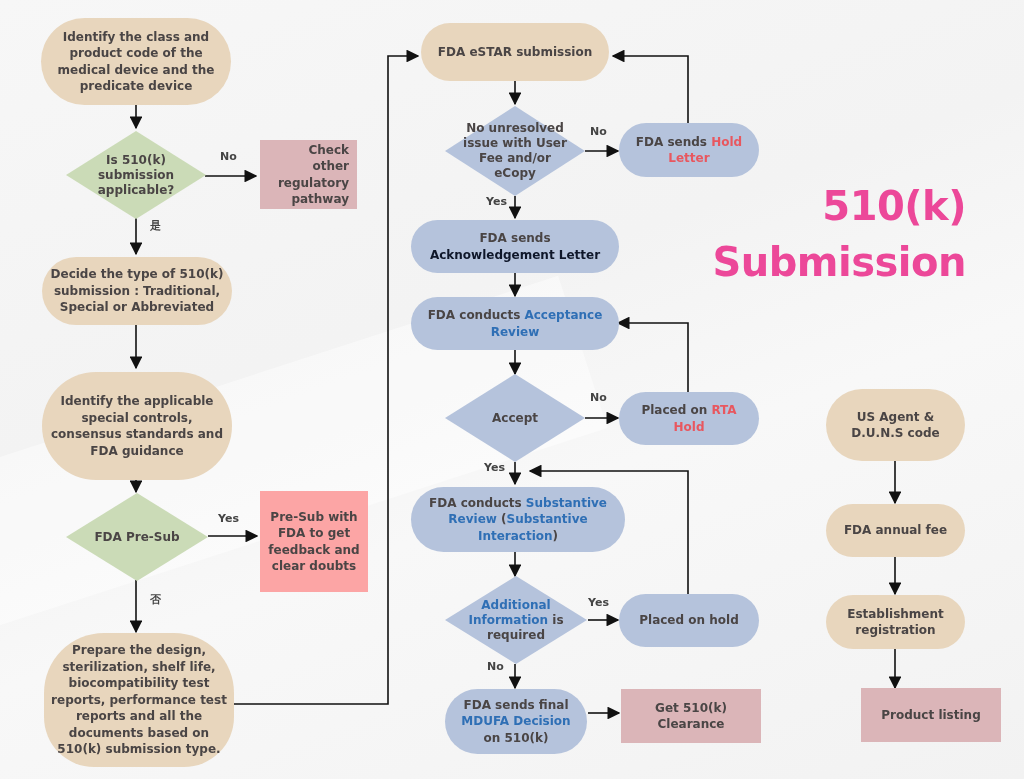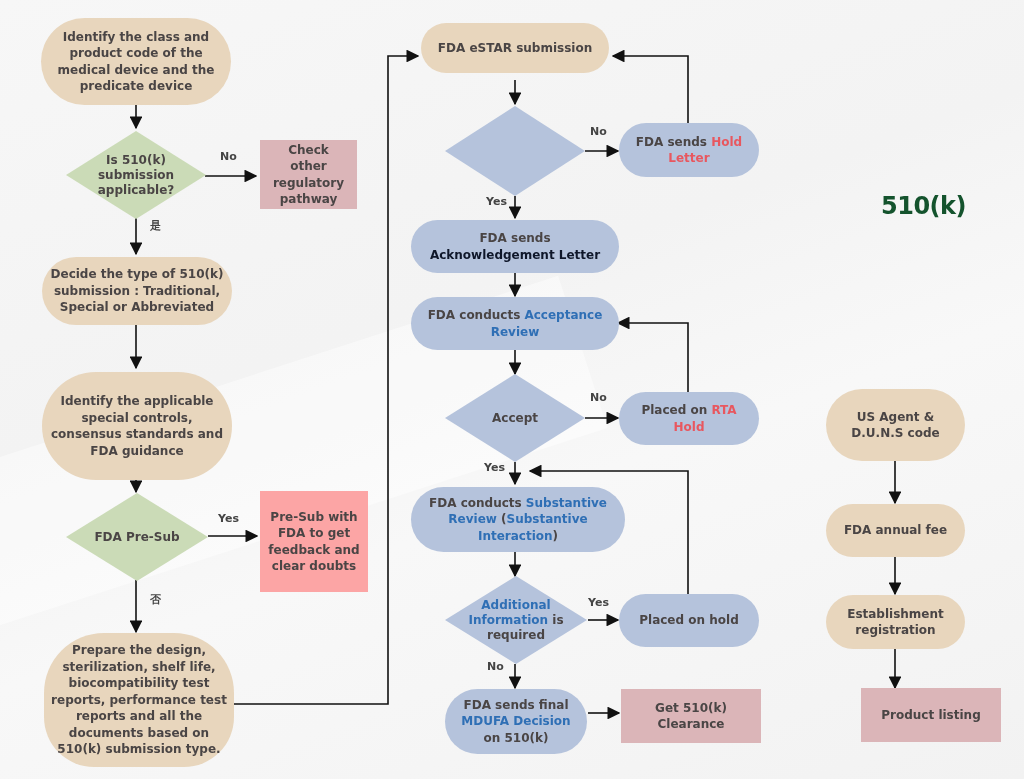--- a/index.html
+++ b/index.html
@@ -36,22 +36,22 @@
   .green .shape { background: #cbdbb7; }
   .dblue .shape { background: #b5c3dc; }
   .lbl {
     position: absolute; font-weight: bold; font-size: 11px; color: #444;
   }
   .hl-red { color: #e8575f; }
   .hl-green { color: #0f172a; }
   .hl-blue { color: #2f6fb5; }
   .title {
     position: absolute; right: 58px; top: 178px; text-align: right;
-    font-family: "DejaVu Sans", sans-serif; font-weight: bold; color: #14532d;
-    font-size: 24px; line-height: 56px; letter-spacing: -0.5px;
+    font-family: "DejaVu Sans", sans-serif; font-weight: bold; color: #ec4899;
+    font-size: 40px; line-height: 56px; letter-spacing: -0.5px;
   }
 </style>
 </head>
 <body>
 
 <div class="bgstripe"></div>
 
 <svg id="lines" xmlns="http://www.w3.org/2000/svg">
   <defs>
     <marker id="ah" viewBox="0 0 10 10" refX="9" refY="5" markerWidth="8" markerHeight="8" orient="auto-start-reverse">
@@ -92,21 +92,21 @@
 
 <div class="node pill tan" style="left:41px; top:18px; width:190px; height:87px;">
   <span>Identify the class and product code of the medical device and the predicate device</span>
 </div>
 
 <div class="diamond green" style="left:66px; top:131px; width:140px; height:88px;">
   <div class="shape"></div>
   <span class="txt" style="width:90px;">Is 510(k) submission applicable?</span>
 </div>
 <span class="lbl" style="left:220px; top:150px;">No</span>
-<div class="node rect pink" style="left:260px; top:140px; width:97px; height:69px;">
+<div class="node rect pink" style="left:260px; top:140px; width:97px; height:69px;text-align:right;">
   <span>Check other regulatory pathway</span>
 </div>
 <span class="lbl" style="left:150px; top:218px;">是</span>
 
 <div class="node pill tan" style="left:42px; top:257px; width:190px; height:68px;">
   <span>Decide the type of 510(k) submission : Traditional, Special or Abbreviated</span>
 </div>
 
 <div class="node pill tan" style="left:42px; top:372px; width:190px; height:108px; padding:0 4px;">
   <span>Identify the applicable special controls, consensus standards and FDA guidance</span>
@@ -119,26 +119,27 @@
 <span class="lbl" style="left:218px; top:512px;">Yes</span>
 <div class="node rect sky" style="left:260px; top:491px; width:108px; height:101px;">
   <span>Pre-Sub with FDA to get feedback and clear doubts</span>
 </div>
 <span class="lbl" style="left:150px; top:592px;">否</span>
 
 <div class="node tan" style="left:44px; top:633px; width:190px; height:134px; border-radius:60px 60px 50px 50px / 60px 60px 50px 50px; padding:0 3px;">
   <span>Prepare the design, sterilization, shelf life, biocompatibility test reports, performance test reports and all the documents based on 510(k) submission type.</span>
 </div>
 
-<div class="node pill tan" style="left:421px; top:23px; width:188px; height:50px;text-align:right;">
+<div class="node pill tan" style="left:421px; top:23px; width:188px; height:58px;text-align:right;">
   <span>FDA eSTAR submission</span>
 </div>
 
 <div class="diamond dblue" style="left:445px; top:106px; width:140px; height:90px;">
   <div class="shape"></div>
+  <span class="txt" style="width:110px;">No unresolved issue with User Fee and/or eCopy</span>
 </div>
 <span class="lbl" style="left:590px; top:125px;">No</span>
 <div class="node pill blue" style="left:619px; top:123px; width:140px; height:54px;">
   <span>
     <span>FDA sends </span><span class="hl-red">Hold Letter</span>
   </span>
 </div>
 <span class="lbl" style="left:486px; top:195px;">Yes</span>
 
 <div class="node pill blue" style="left:411px; top:220px; width:208px; height:53px;">
@@ -188,20 +189,21 @@
   <span>
     <span>FDA sends final </span><span class="hl-blue">MDUFA Decision</span><span> on 510(k)</span>
   </span>
 </div>
 <div class="node rect pink" style="left:621px; top:689px; width:140px; height:54px; padding:0 4px;">
   <span>Get 510(k) Clearance</span>
 </div>
 
 <div class="title">
   <div>510(k)</div>
+  <div>Submission</div>
 </div>
 
 <div class="node pill tan" style="left:826px; top:389px; width:139px; height:72px;">
   <span>US Agent &amp; D.U.N.S code</span>
 </div>
 <div class="node pill tan" style="left:826px; top:504px; width:139px; height:53px;">
   <span>FDA annual fee</span>
 </div>
 <div class="node pill tan" style="left:826px; top:595px; width:139px; height:54px;">
   <span>Establishment registration</span>

